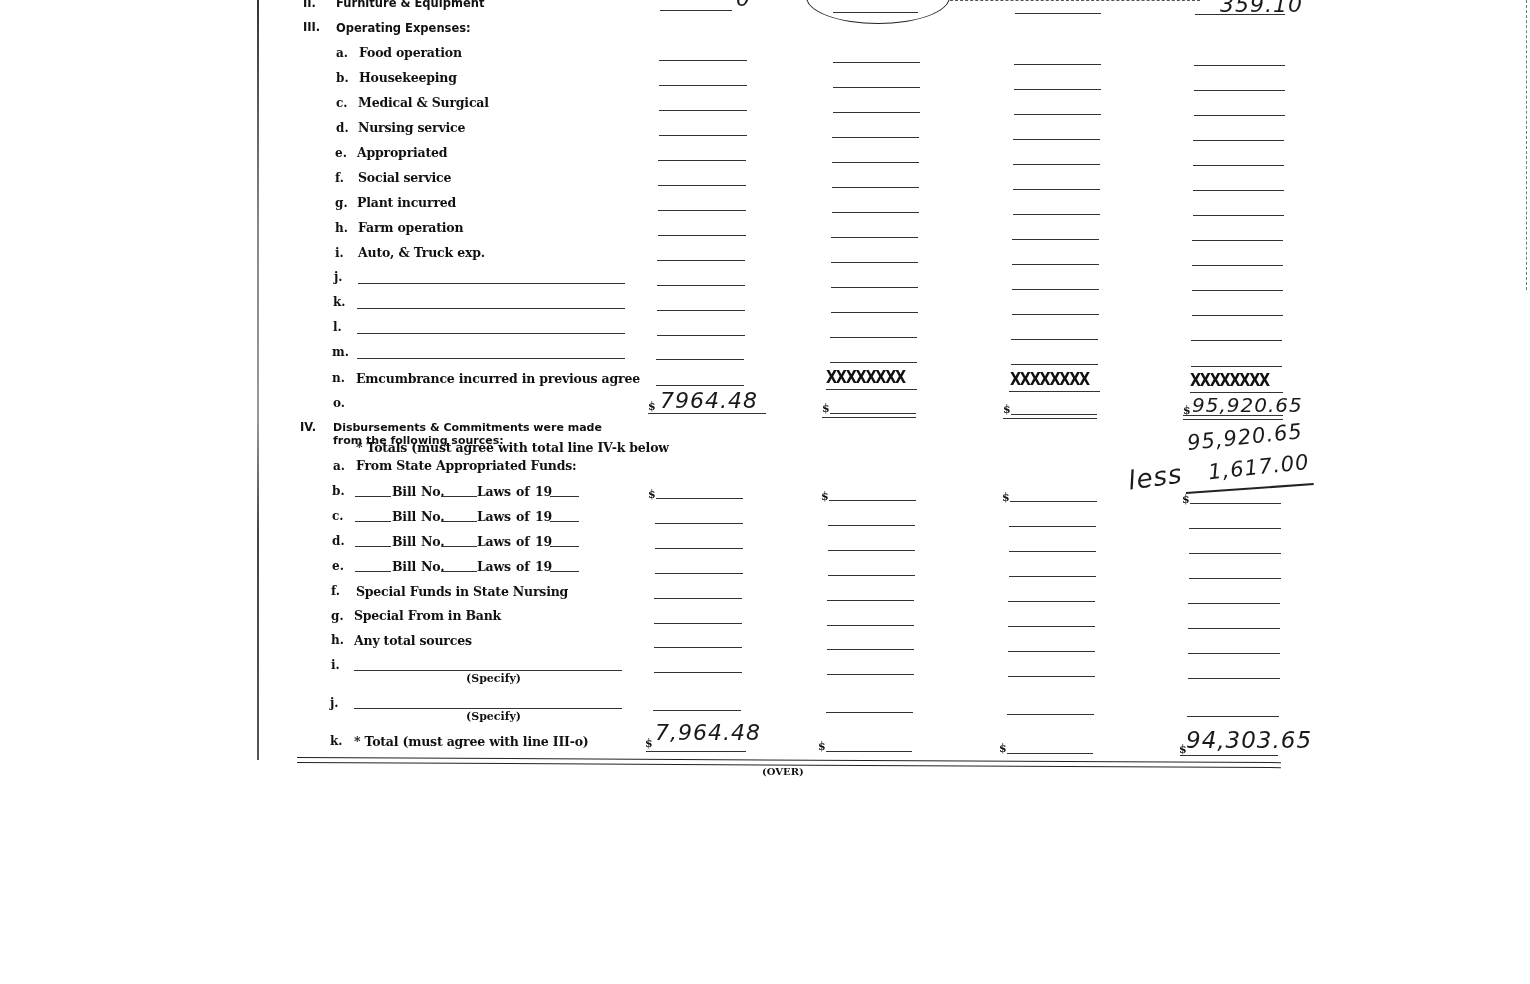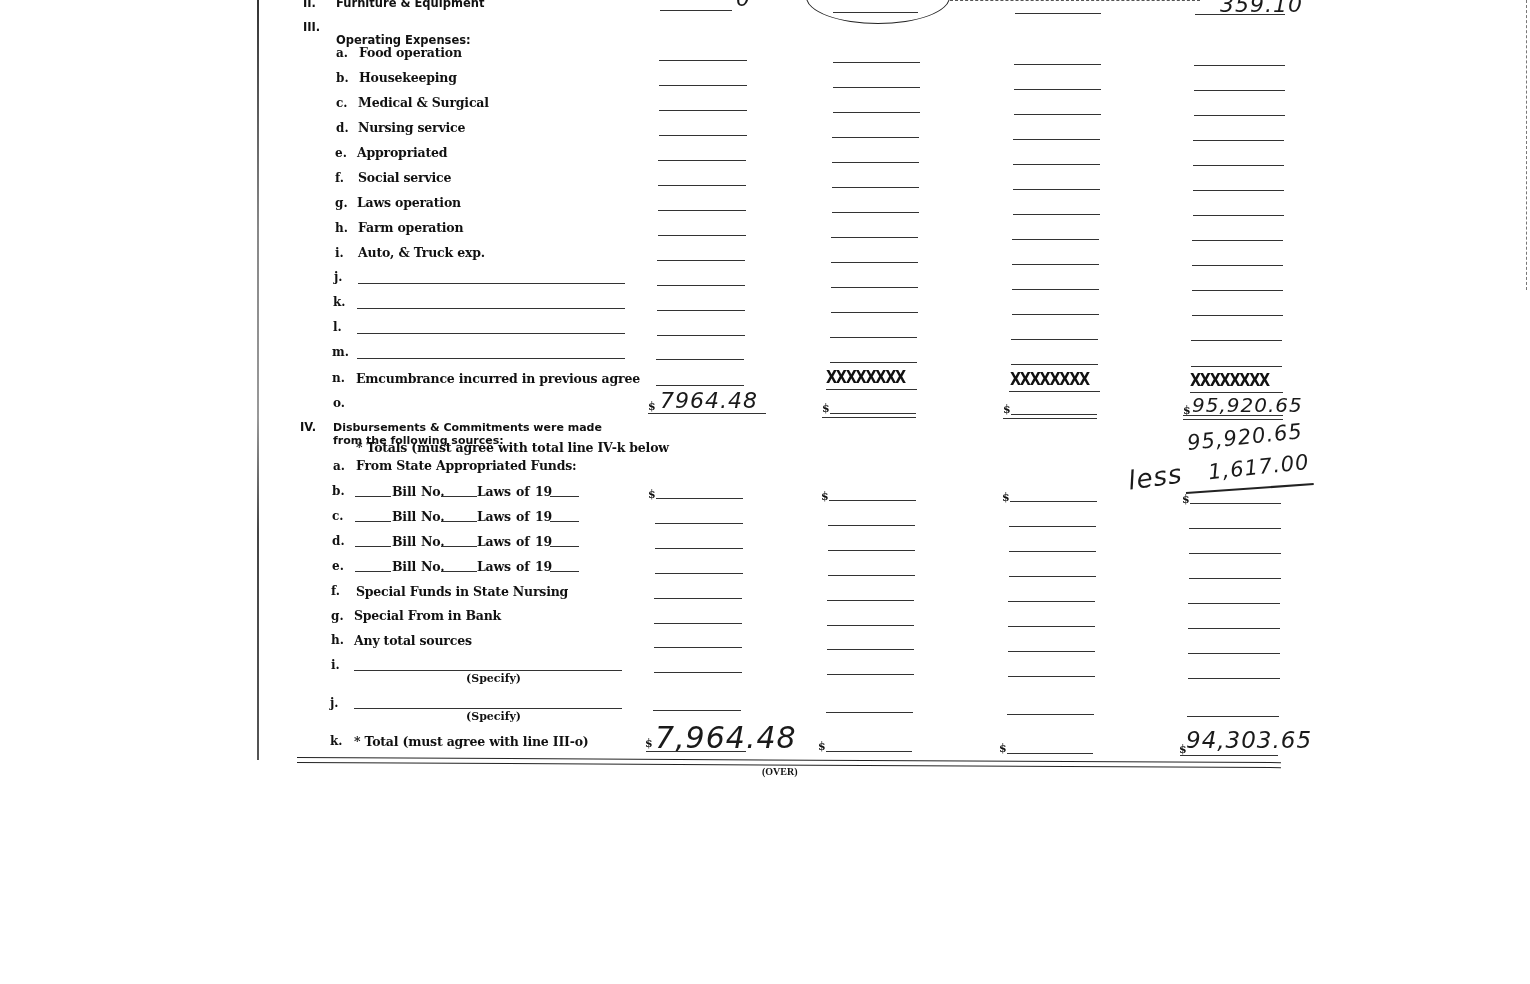--- a/index.html
+++ b/index.html
@@ -14,21 +14,21 @@
   .sec { font-family:"DejaVu Sans","Liberation Sans",sans-serif; font-weight:bold; font-size:11.5px; }
   .lbl { font-size:12.5px; font-weight:bold; letter-spacing:-0.2px; }
   .letter { font-size:12px; font-weight:bold; }
   .blank { position:absolute; height:1px; background:#333; }
   .xx { position:absolute; font-family:"DejaVu Sans","Liberation Sans",sans-serif;
         font-weight:bold; font-size:17px; letter-spacing:-1.5px; transform:scaleX(0.85); transform-origin:left; }
   .dollar { position:absolute; font-weight:bold; font-size:11px; }
   .hand { position:absolute; font-family:"DejaVu Sans","Liberation Sans",sans-serif;
           font-style:italic; font-size:22px; color:#1a1a1a; letter-spacing:1px; white-space:nowrap; }
   .dbl { position:absolute; height:4px; border-top:1.5px solid #222; border-bottom:1.5px solid #222; }
-  .small { font-size:11px; font-weight:bold;font-family:Liberation Serif, serif; }
+  .small { font-size:11px; font-weight:bold; }
   .spec { font-size:11px; font-weight:bold; }
 </style>
 </head>
 <body>
 
 <div class="page">
   <div class="leftedge"></div>
   <div class="rightedge"></div>
 
   <div class="abs sec" style="left:303px;top:-4px;">II.</div>
@@ -36,36 +36,36 @@
   <div class="blank" style="left:660px;top:10px;width:72px;"></div>
   <div class="hand" style="left:736px;top:-14px;font-size:22px;">0</div>
   <div style="position:absolute;left:806px;top:-30px;width:142px;height:52px;border:1.5px solid #222;border-radius:50%;"></div>
   <div class="blank" style="left:833px;top:12px;width:85px;"></div>
   <div class="blank" style="left:1015px;top:13px;width:86px;"></div>
   <div style="position:absolute;left:950px;top:0;width:250px;height:0;border-top:1px dashed #555;"></div>
   <div class="blank" style="left:1195px;top:14px;width:90px;"></div>
   <div class="hand" style="left:1220px;top:-8px;">359.10</div>
 
   <div class="abs sec" style="left:303px;top:20px;">III.</div>
-  <div class="abs sec" style="left:336px;top:33px;">Operating Expenses:</div>
+  <div class="abs sec" style="left:336px;top:21px;">Operating Expenses:</div>
 
   <div class="abs letter" style="left:336px;top:46px;">a.</div>
   <div class="abs lbl" style="left:359px;top:45px;">Food operation</div>
   <div class="abs letter" style="left:336px;top:71px;">b.</div>
   <div class="abs lbl" style="left:359px;top:70px;">Housekeeping</div>
   <div class="abs letter" style="left:336px;top:96px;">c.</div>
   <div class="abs lbl" style="left:358px;top:95px;">Medical &amp; Surgical</div>
   <div class="abs letter" style="left:336px;top:121px;">d.</div>
   <div class="abs lbl" style="left:358px;top:120px;">Nursing service</div>
   <div class="abs letter" style="left:335px;top:146px;">e.</div>
   <div class="abs lbl" style="left:357px;top:145px;">Appropriated</div>
   <div class="abs letter" style="left:335px;top:171px;">f.</div>
   <div class="abs lbl" style="left:358px;top:170px;">Social service</div>
   <div class="abs letter" style="left:335px;top:196px;">g.</div>
-  <div class="abs lbl" style="left:357px;top:195px;">Laws operation</div>
+  <div class="abs lbl" style="left:357px;top:195px;">Plant incurred</div>
   <div class="abs letter" style="left:335px;top:221px;">h.</div>
   <div class="abs lbl" style="left:358px;top:220px;">Farm operation</div>
   <div class="abs letter" style="left:335px;top:246px;">i.</div>
   <div class="abs lbl" style="left:358px;top:245px;">Auto, &amp; Truck exp.</div>
 
   <div class="abs letter" style="left:334px;top:270px;">j.</div>
   <div class="blank" style="left:358px;top:283px;width:267px;"></div>
   <div class="abs letter" style="left:333px;top:295px;">k.</div>
   <div class="blank" style="left:357px;top:308px;width:268px;"></div>
   <div class="abs letter" style="left:333px;top:320px;">l.</div>
@@ -283,21 +283,21 @@
     <div class="blank" style="left:1189px;top:553px;width:92px;"></div>
     <div class="blank" style="left:1189px;top:578px;width:92px;"></div>
     <div class="blank" style="left:1188px;top:603px;width:92px;"></div>
     <div class="blank" style="left:1188px;top:628px;width:92px;"></div>
     <div class="blank" style="left:1188px;top:653px;width:92px;"></div>
     <div class="blank" style="left:1188px;top:678px;width:92px;"></div>
     <div class="blank" style="left:1187px;top:716px;width:92px;"></div>
   </div>
 
   <div class="dollar" style="left:645px;top:737px;">$</div>
-  <div class="hand" style="left:655px;top:720px;font-size:30px;">7,964.48</div>
+  <div class="hand" style="left:655px;top:720px;font-size:22px;">7,964.48</div>
   <div class="blank" style="left:646px;top:751px;width:100px;"></div>
 
   <div class="dollar" style="left:818px;top:740px;">$</div>
   <div class="blank" style="left:826px;top:751px;width:86px;"></div>
 
   <div class="dollar" style="left:999px;top:742px;">$</div>
   <div class="blank" style="left:1007px;top:753px;width:86px;"></div>
 
   <div class="dollar" style="left:1179px;top:743px;">$</div>
   <div class="hand" style="left:1186px;top:727px;font-size:23px;">94,303.65</div>

